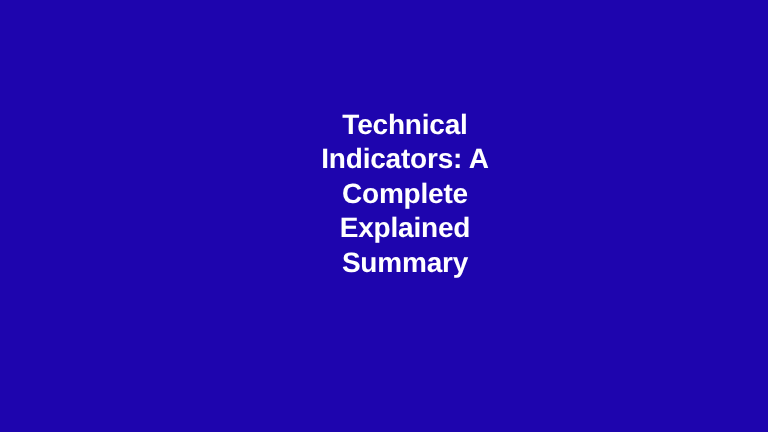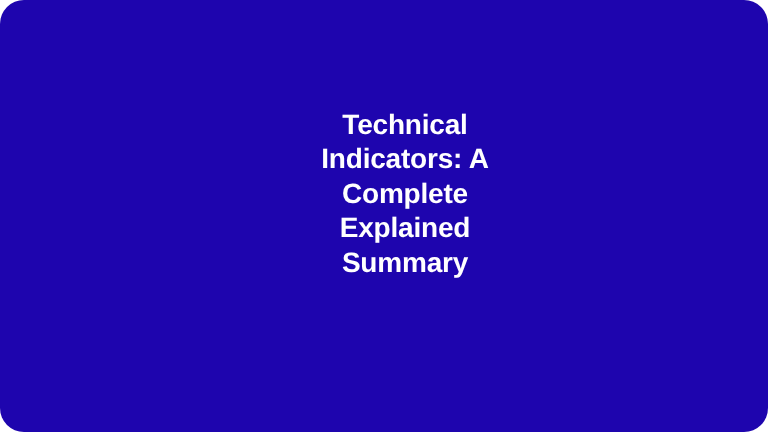--- a/index.html
+++ b/index.html
@@ -50,21 +50,21 @@
     text-align: center;
     letter-spacing: -0.2px;
     word-spacing: 0px;
     white-space: normal;
     text-rendering: geometricPrecision;
   }
 </style>
 </head>
 <body style="width: 768px; height: 432px;">
 
-<div class="banner" style="background-color: rgb(30, 5, 174); width: 768px; height: 432px; border-radius: 24px;">
+<div class="banner" style="background-color: rgb(30, 5, 174); width: 768px; height: 432px;">
 
   <div class="title-block">
 
     <h1 class="banner-title" style="color: rgb(255, 255, 255); font-size: 28px; line-height: 34.5px; text-align: center;">Technical Indicators: A Complete Explained Summary</h1>
 
   </div>
 
 </div>
 
 </body></html>

